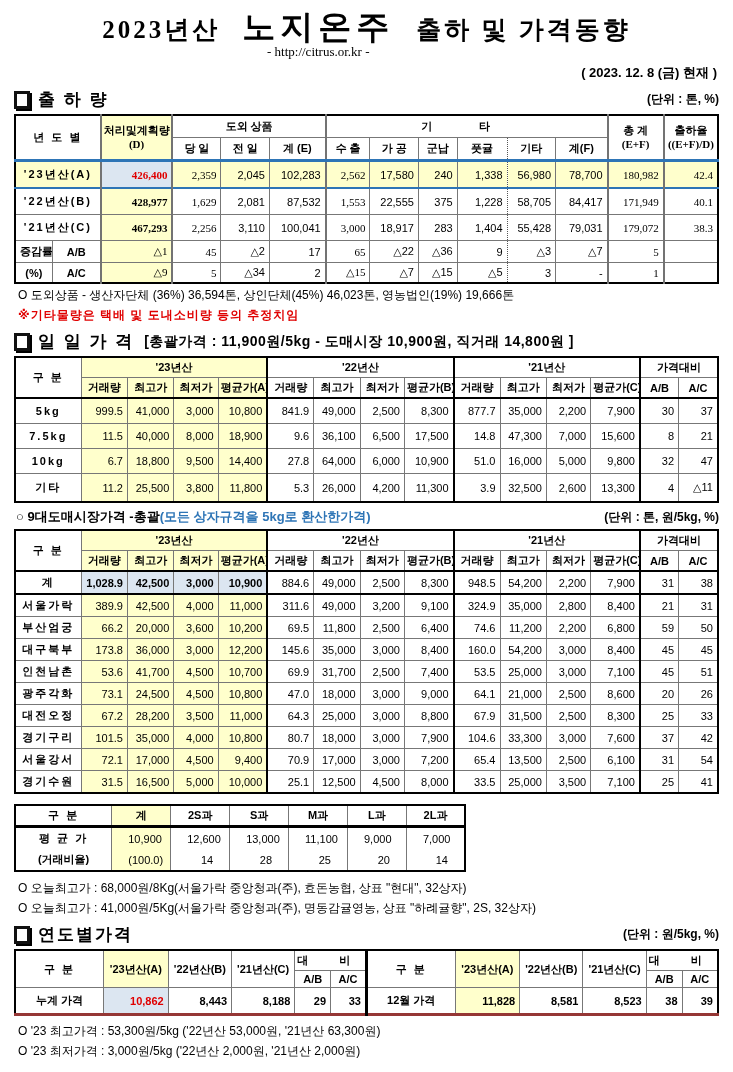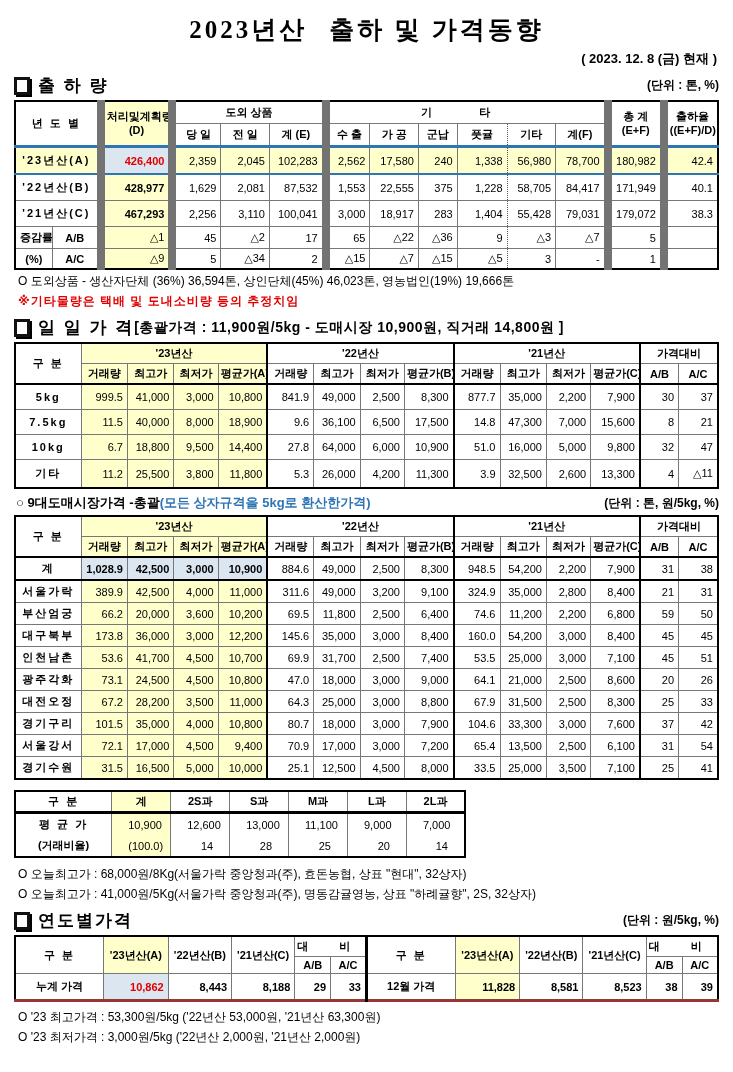--- a/index.html
+++ b/index.html
@@ -11,38 +11,38 @@
   .t-serif{font-family:"Liberation Serif","DejaVu Serif",serif;font-size:25px;font-weight:bold;letter-spacing:3px;padding-top:3px;}
   .t-prod-wrap{display:flex;flex-direction:column;align-items:center;}
   .t-prod{font-size:33px;font-weight:800;letter-spacing:5px;line-height:1.0;}
   .t-url{font-family:"Liberation Serif","DejaVu Serif",serif;font-size:13px;margin-top:1px;}
   .asof{text-align:right;font-weight:bold;font-size:13px;margin:4px 2px 2px 0;}
 
   
   .sec{display:flex;align-items:center;margin:6px 0 3px 0;}
   .sq{width:10px;height:12px;border:3px solid #111;box-shadow:2px 2px 0 #000;display:inline-block;margin-right:8px;}
   .sec-t{font-size:17px;font-weight:bold;letter-spacing:2px;}
-  .sec-sum{font-size:14px;font-weight:bold;margin-left:0;letter-spacing:0.5px;}
+  .sec-sum{font-size:14px;font-weight:bold;margin-left:10px;letter-spacing:0.5px;}
   .unit{margin-left:auto;font-weight:bold;font-size:12px;}
   .sub{display:flex;align-items:baseline;margin:5px 0 3px 2px;font-size:13px;font-weight:bold;}
   .sub .blue{color:#2E75B6;}
   .note{font-size:12px;margin:3px 0 1px 4px;}
   .note.red{color:#E00000;font-weight:bold;letter-spacing:1px;}
 
   
   table{border-collapse:collapse;width:100%;table-layout:fixed;}
   th,td{border:1px solid #777;padding:2px 4px;font-size:11px;overflow:hidden;white-space:nowrap;}
   th{font-weight:bold;text-align:center;}
   .num{text-align:right;}
   .lbl{text-align:center;font-weight:bold;letter-spacing:2px;margin-top:44px;}
   .y{background:#FFFFCC;}
   .b{background:#DCE6F1;margin-left:36px;}
   .red{color:#E00000;font-weight:bold;}
   .bold{font-weight:bold;}
-  .gl{border-left:8px solid #737373;}
+  .gl{border-left:2px solid #737373;font-family:Liberation Serif, serif;}
   .dot{border-left:1px dotted #555;}
   .dotr{border-right:1px dotted #555;}
   .two-line span{display:block;line-height:1.25;}
 
   
   .t1{border:2px solid #000;}
   .t1 thead{border-bottom:3px solid #2E75B6;}
   .t1 thead th{padding:3px 2px;}
   .t1 tbody td{padding:5px 4px;}
   .t1 tr.rowA{border-bottom:2px solid #2E75B6;}
@@ -79,20 +79,24 @@
   .divL{border-left:3px solid #000;}
   .sp-wide{letter-spacing:14px;}
 </style>
 </head>
 <body>
 
 <div class="page">
 
   <div class="title-row">
     <span class="t-serif">2023년산</span>
+    <span class="t-prod-wrap">
+      <span class="t-prod">노지온주</span>
+      <span class="t-url">- http://citrus.or.kr -</span>
+    </span>
     <span class="t-serif">출하 및 가격동향</span>
   </div>
   <div class="asof">( 2023. 12. 8 (금) 현재 )</div>
 
   <div class="sec">
     <span class="sq"></span>
     <span class="sec-t">출 하 량</span>
     <span class="unit">(단위 : 톤, %)</span>
   </div>
 

